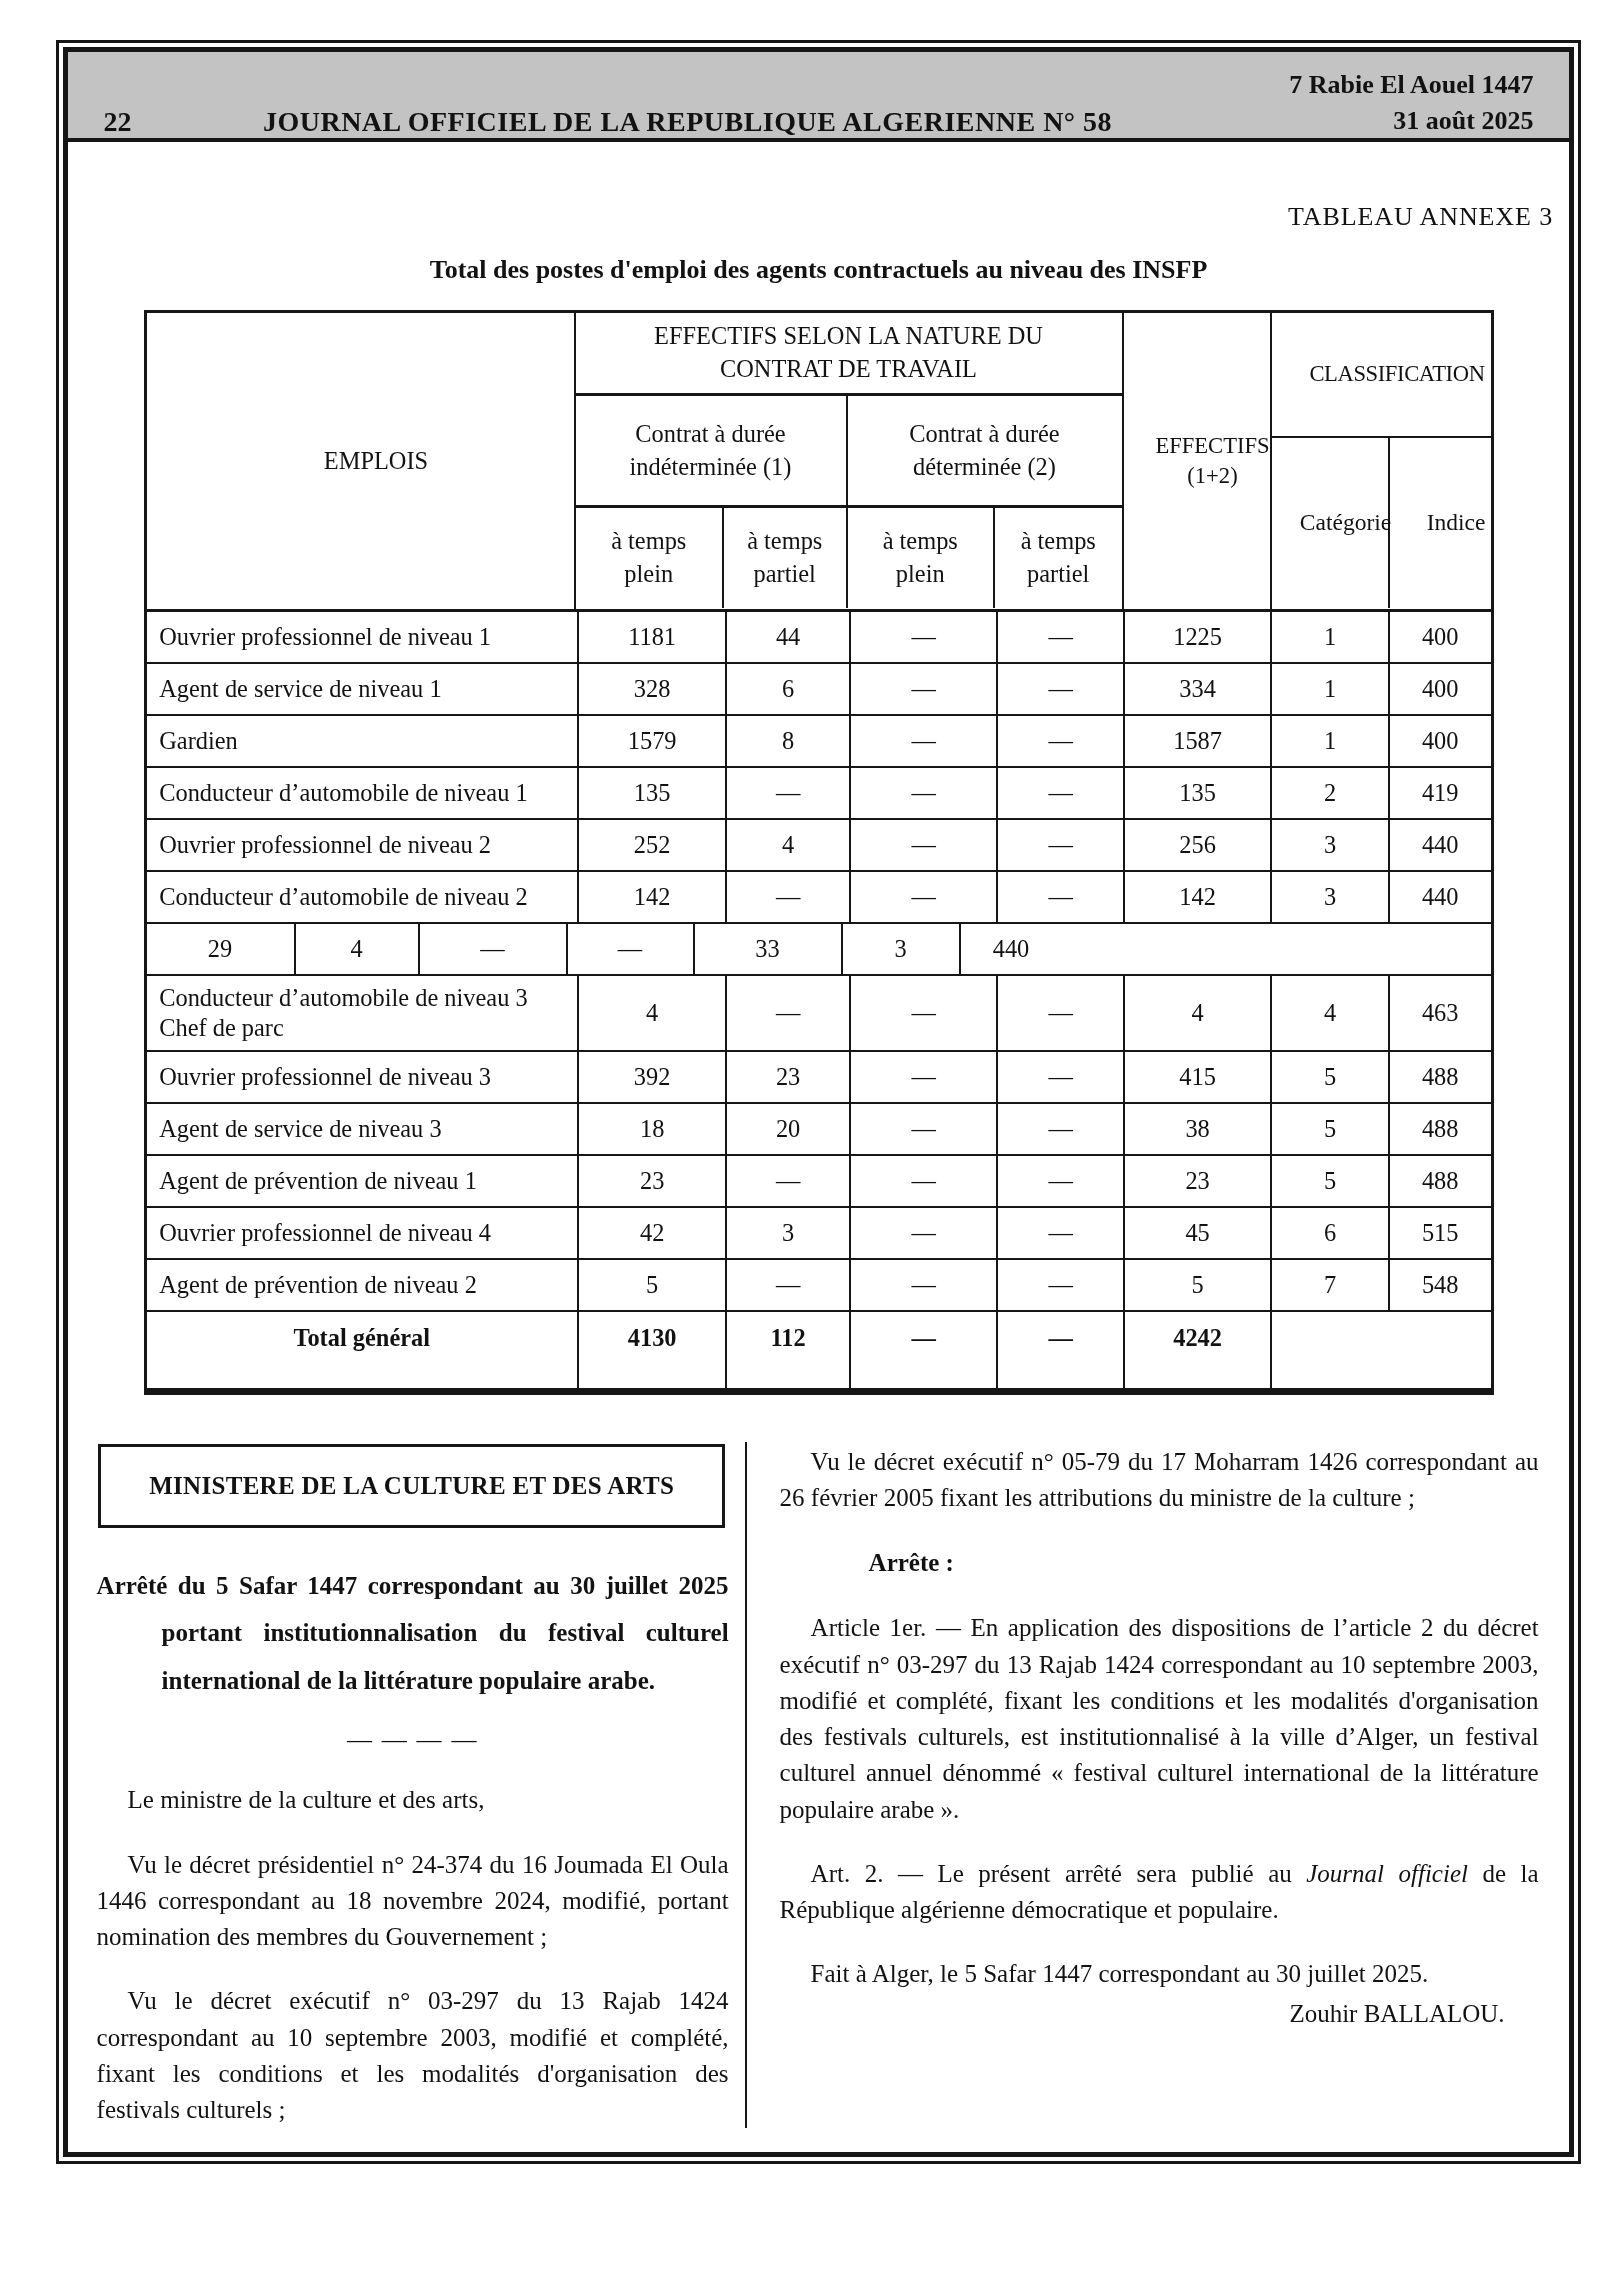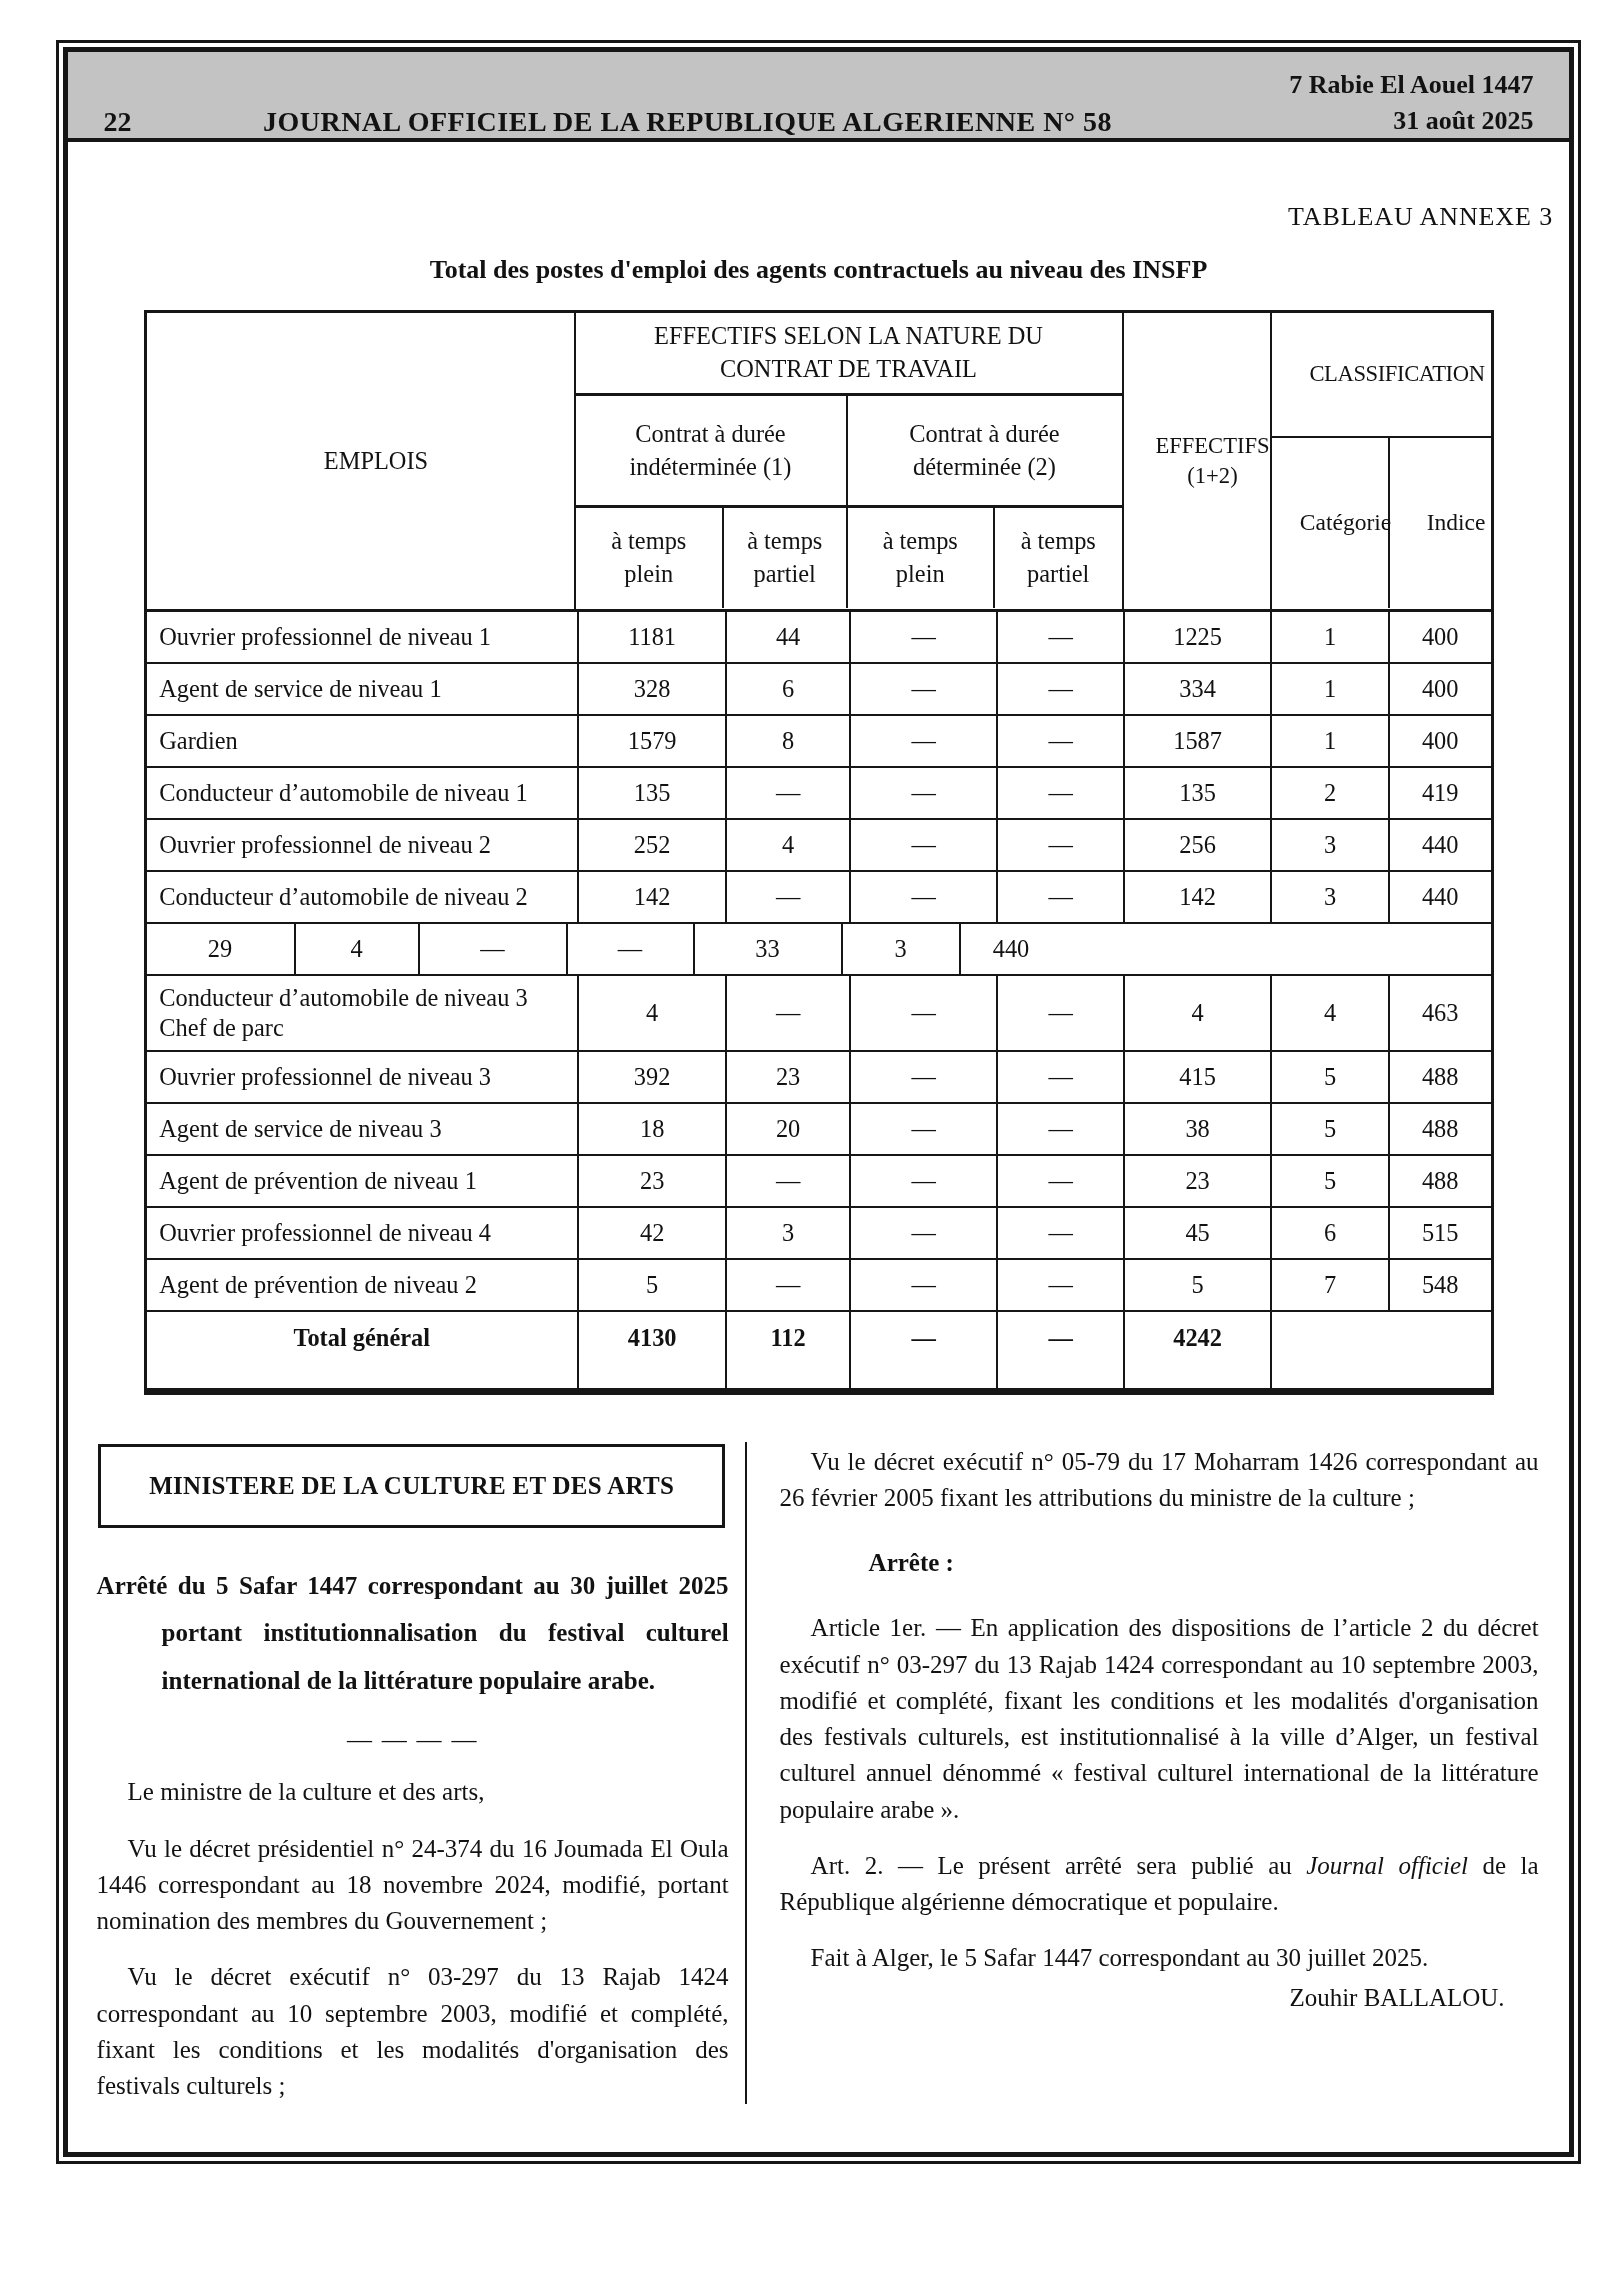--- a/index.html
+++ b/index.html
@@ -70,21 +70,21 @@
   .col-right { flex:1; border-left:2.7px solid #161616; padding-left:33px; padding-right:1.8px; }
   .ministry-box {
     border:3.6px solid #161616; text-align:center; font-weight:bold; font-size:25px;
     padding:25px 5.4px; margin:1.8px 3.6px 34px 1.8px; letter-spacing:0.3px;
   }
   .arrete-title {
     font-weight:bold; font-size:25px; line-height:1.9; text-align:justify;
     padding-left:65px; text-indent:-65px;
   }
   .sep-dashes { text-align:center; font-size:25px; margin:22px 0 5.4px; letter-spacing:1.8px; }
-  .para { font-size:25px; line-height:1.45; text-align:justify; text-indent:31px; margin-top:20px; }
+  .para { font-size:25px; line-height:1.45; text-align:justify; text-indent:31px; margin-top:28px; }
   .para.no-just { text-align:left; }
   .arrete-heading { font-size:25px; font-weight:bold; margin:33px 0 33px 89px; }
   .signature { font-size:25px; text-align:right; padding-right:34px; margin-top:7.2px; }
 </style>
 </head>
 <body>
 
 <div class="page">
   <div class="frame-outer">
     <div class="frame-inner">

